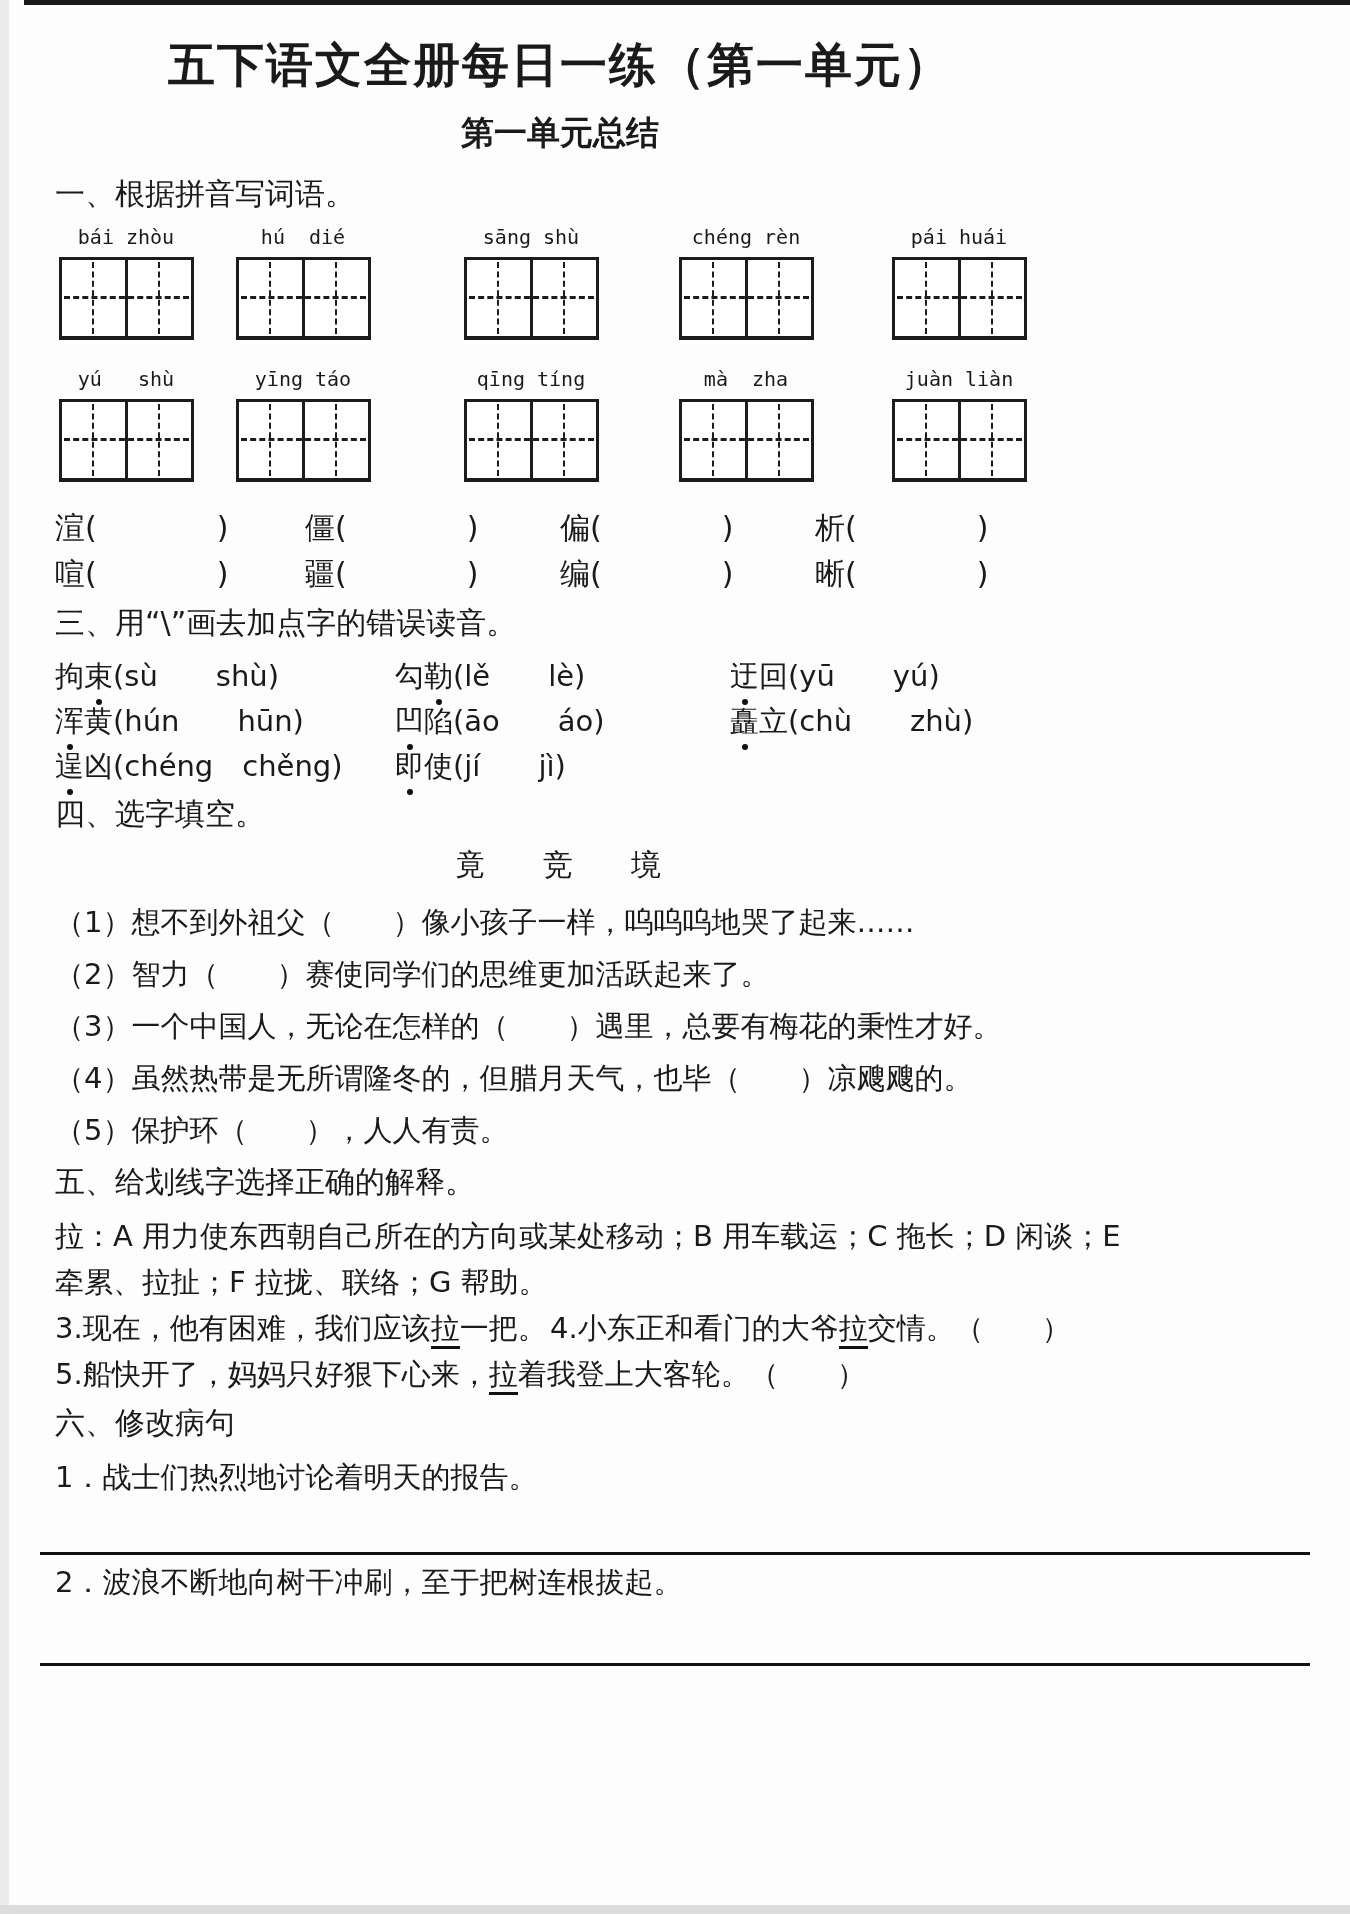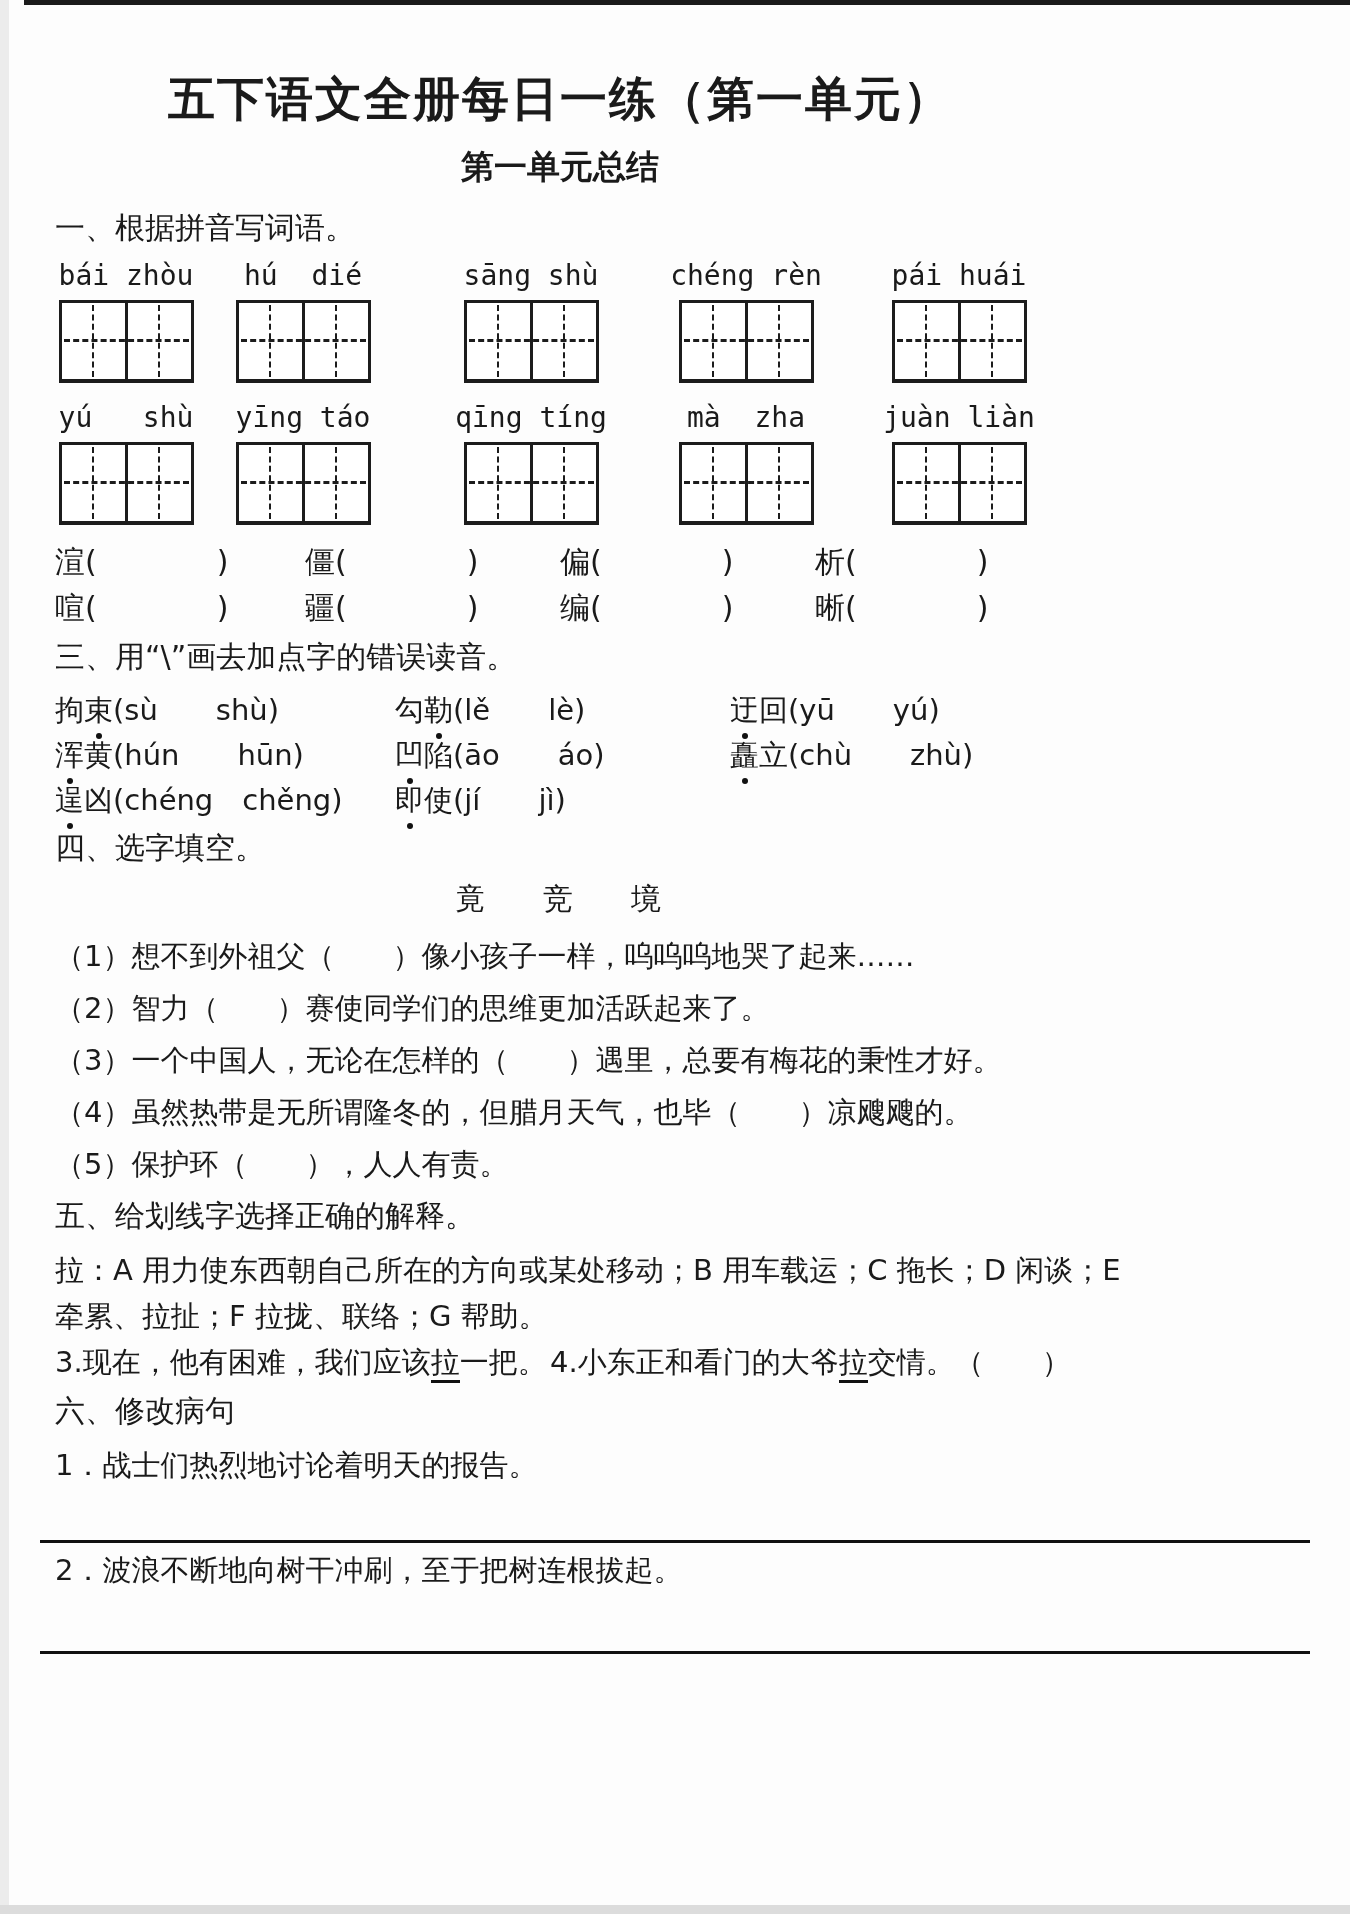--- a/index.html
+++ b/index.html
@@ -9,21 +9,21 @@
     color:#1a1a1a;
     font-family:"DejaVu Sans","Liberation Sans",sans-serif;
     position:relative;
     overflow:hidden;
   }
   
   .edge-left{position:absolute;left:0;top:0;bottom:0;width:9px;background:#ececec;}
   .edge-bottom{position:absolute;left:0;bottom:0;right:0;height:9px;background:#dcdcdc;}
   .edge-top{position:absolute;top:0;left:24px;right:0;height:5px;background:#1b1b1b;}
 
-  .page{padding:68px 45px 0 55px;position:relative;}
+  .page{padding:34px 45px 0 55px;position:relative;}
 
   .title{width:1010px;text-align:center;font-size:47px;font-weight:bold;letter-spacing:2px;margin:0 0 14px 0;}
   .subtitle{width:1010px;text-align:center;font-size:33px;font-weight:bold;margin:0 0 18px 0;}
 
   .meta-row{position:relative;height:52px;font-size:30px;margin-bottom:6px;}
   .meta-item{position:absolute;top:0;white-space:nowrap;}
   .meta-item.m-name{left:0;}
   .meta-item.m-date{left:405px;}
   .meta-item.m-score{left:780px;}
   .blank{display:inline-block;width:95px;border-bottom:3px solid #111;height:32px;vertical-align:baseline;margin-left:10px;}
@@ -31,21 +31,21 @@
   .sec-head{font-size:30px;margin:6px 0 10px 0;white-space:pre;}
 
   
   .py-row{position:relative;height:138px;margin-top:4px;}
   .py-block{position:absolute;top:0;width:142px;display:flex;flex-direction:column;align-items:center;gap:8px;}
   .py-row .py-block:nth-child(1){left:0px;}
   .py-row .py-block:nth-child(2){left:177px;}
   .py-row .py-block:nth-child(3){left:405px;}
   .py-row .py-block:nth-child(4){left:620px;}
   .py-row .py-block:nth-child(5){left:833px;}
-  .py-label{font-size:28px;font-family:"DejaVu Sans Mono","Liberation Mono",monospace;white-space:pre;}
+  .py-label{font-size:20px;font-family:"DejaVu Sans Mono","Liberation Mono",monospace;white-space:pre;}
   .tzg{display:inline-flex;border:3px solid #1c1c1c;border-bottom-width:4px;position:relative;background:#fff;}
   .tzg::after{content:"";position:absolute;left:2px;right:2px;top:50%;margin-top:-2px;border-top:3px dashed #1c1c1c;}
   .tzg .cell{width:63px;height:76px;position:relative;}
   .tzg .cell + .cell{border-left:3px solid #1c1c1c;}
   .tzg .cell::before{content:"";position:absolute;top:2px;bottom:2px;left:50%;margin-left:-1px;border-left:2px dashed #1c1c1c;}
 
   
   .s2-row{display:grid;grid-template-columns:250px 255px 255px 1fr;font-size:30px;line-height:46px;white-space:pre;}
 
   
@@ -197,20 +197,21 @@
   <div class="s4-item">（4）虽然热带是无所谓隆冬的，但腊月天气，也毕（　　）凉飕飕的。</div>
   <div class="s4-item">（5）保护环（　　），人人有责。</div>
 
   <div class="sec-head">五、给划线字选择正确的解释。</div>
   <div class="s5-def">拉：A 用力使东西朝自己所在的方向或某处移动；B 用车载运；C 拖长；D 闲谈；E</div>
   <div class="s5-def">牵累、拉扯；F 拉拢、联络；G 帮助。</div>
   <div class="s5-grid">
     <div class="s5-item"><span>3.现在，他有困难，我们应该</span><span class="ul-char">拉</span><span>一把。</span></div>
     <div class="s5-item"><span>4.小东正和看门的大爷</span><span class="ul-char">拉</span><span>交情。（　　）</span></div>
   </div>
+  <div class="s5-item" style="font-size:29px;line-height:46px;"><span>5.船快开了，妈妈只好狠下心来，</span><span class="ul-char">拉</span><span>着我登上大客轮。（　　）</span></div>
 
   <div class="sec-head">六、修改病句</div>
   <div class="s6-item">1．战士们热烈地讨论着明天的报告。</div>
   <div class="ans-line"></div>
   <div class="s6-item">2．波浪不断地向树干冲刷，至于把树连根拔起。</div>
   <div class="ans-line second"></div>
 
 </div>
 
 <div class="edge-bottom"></div>

